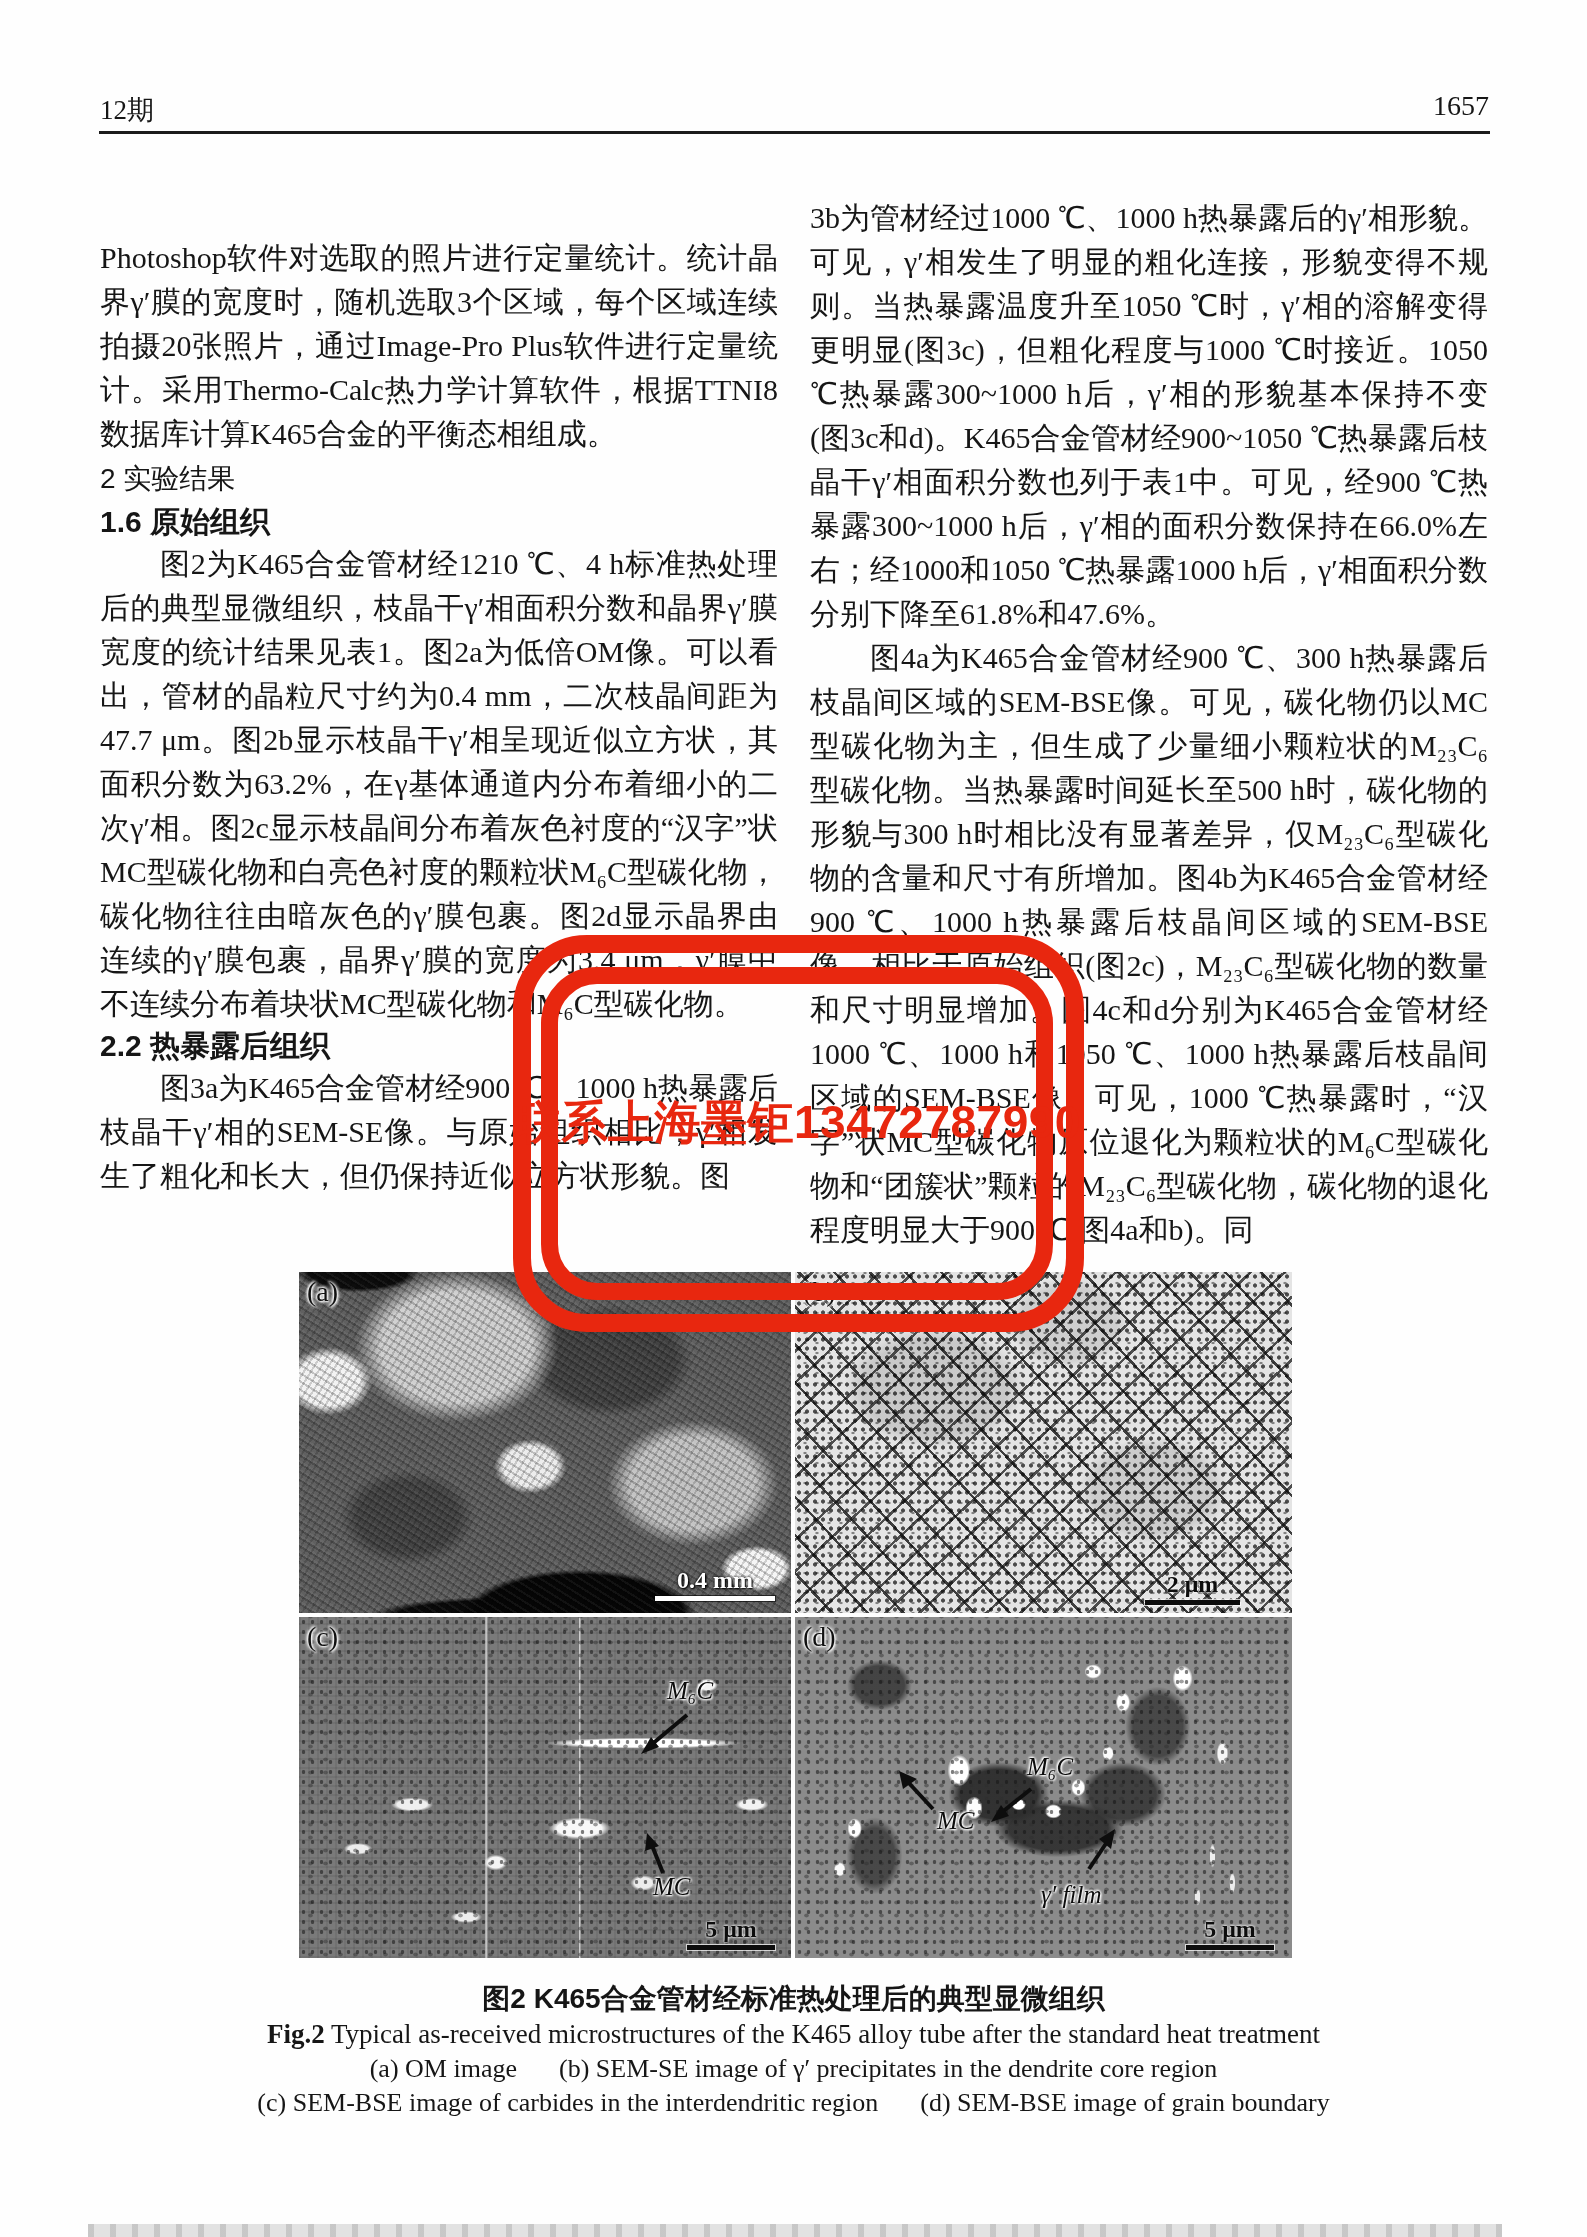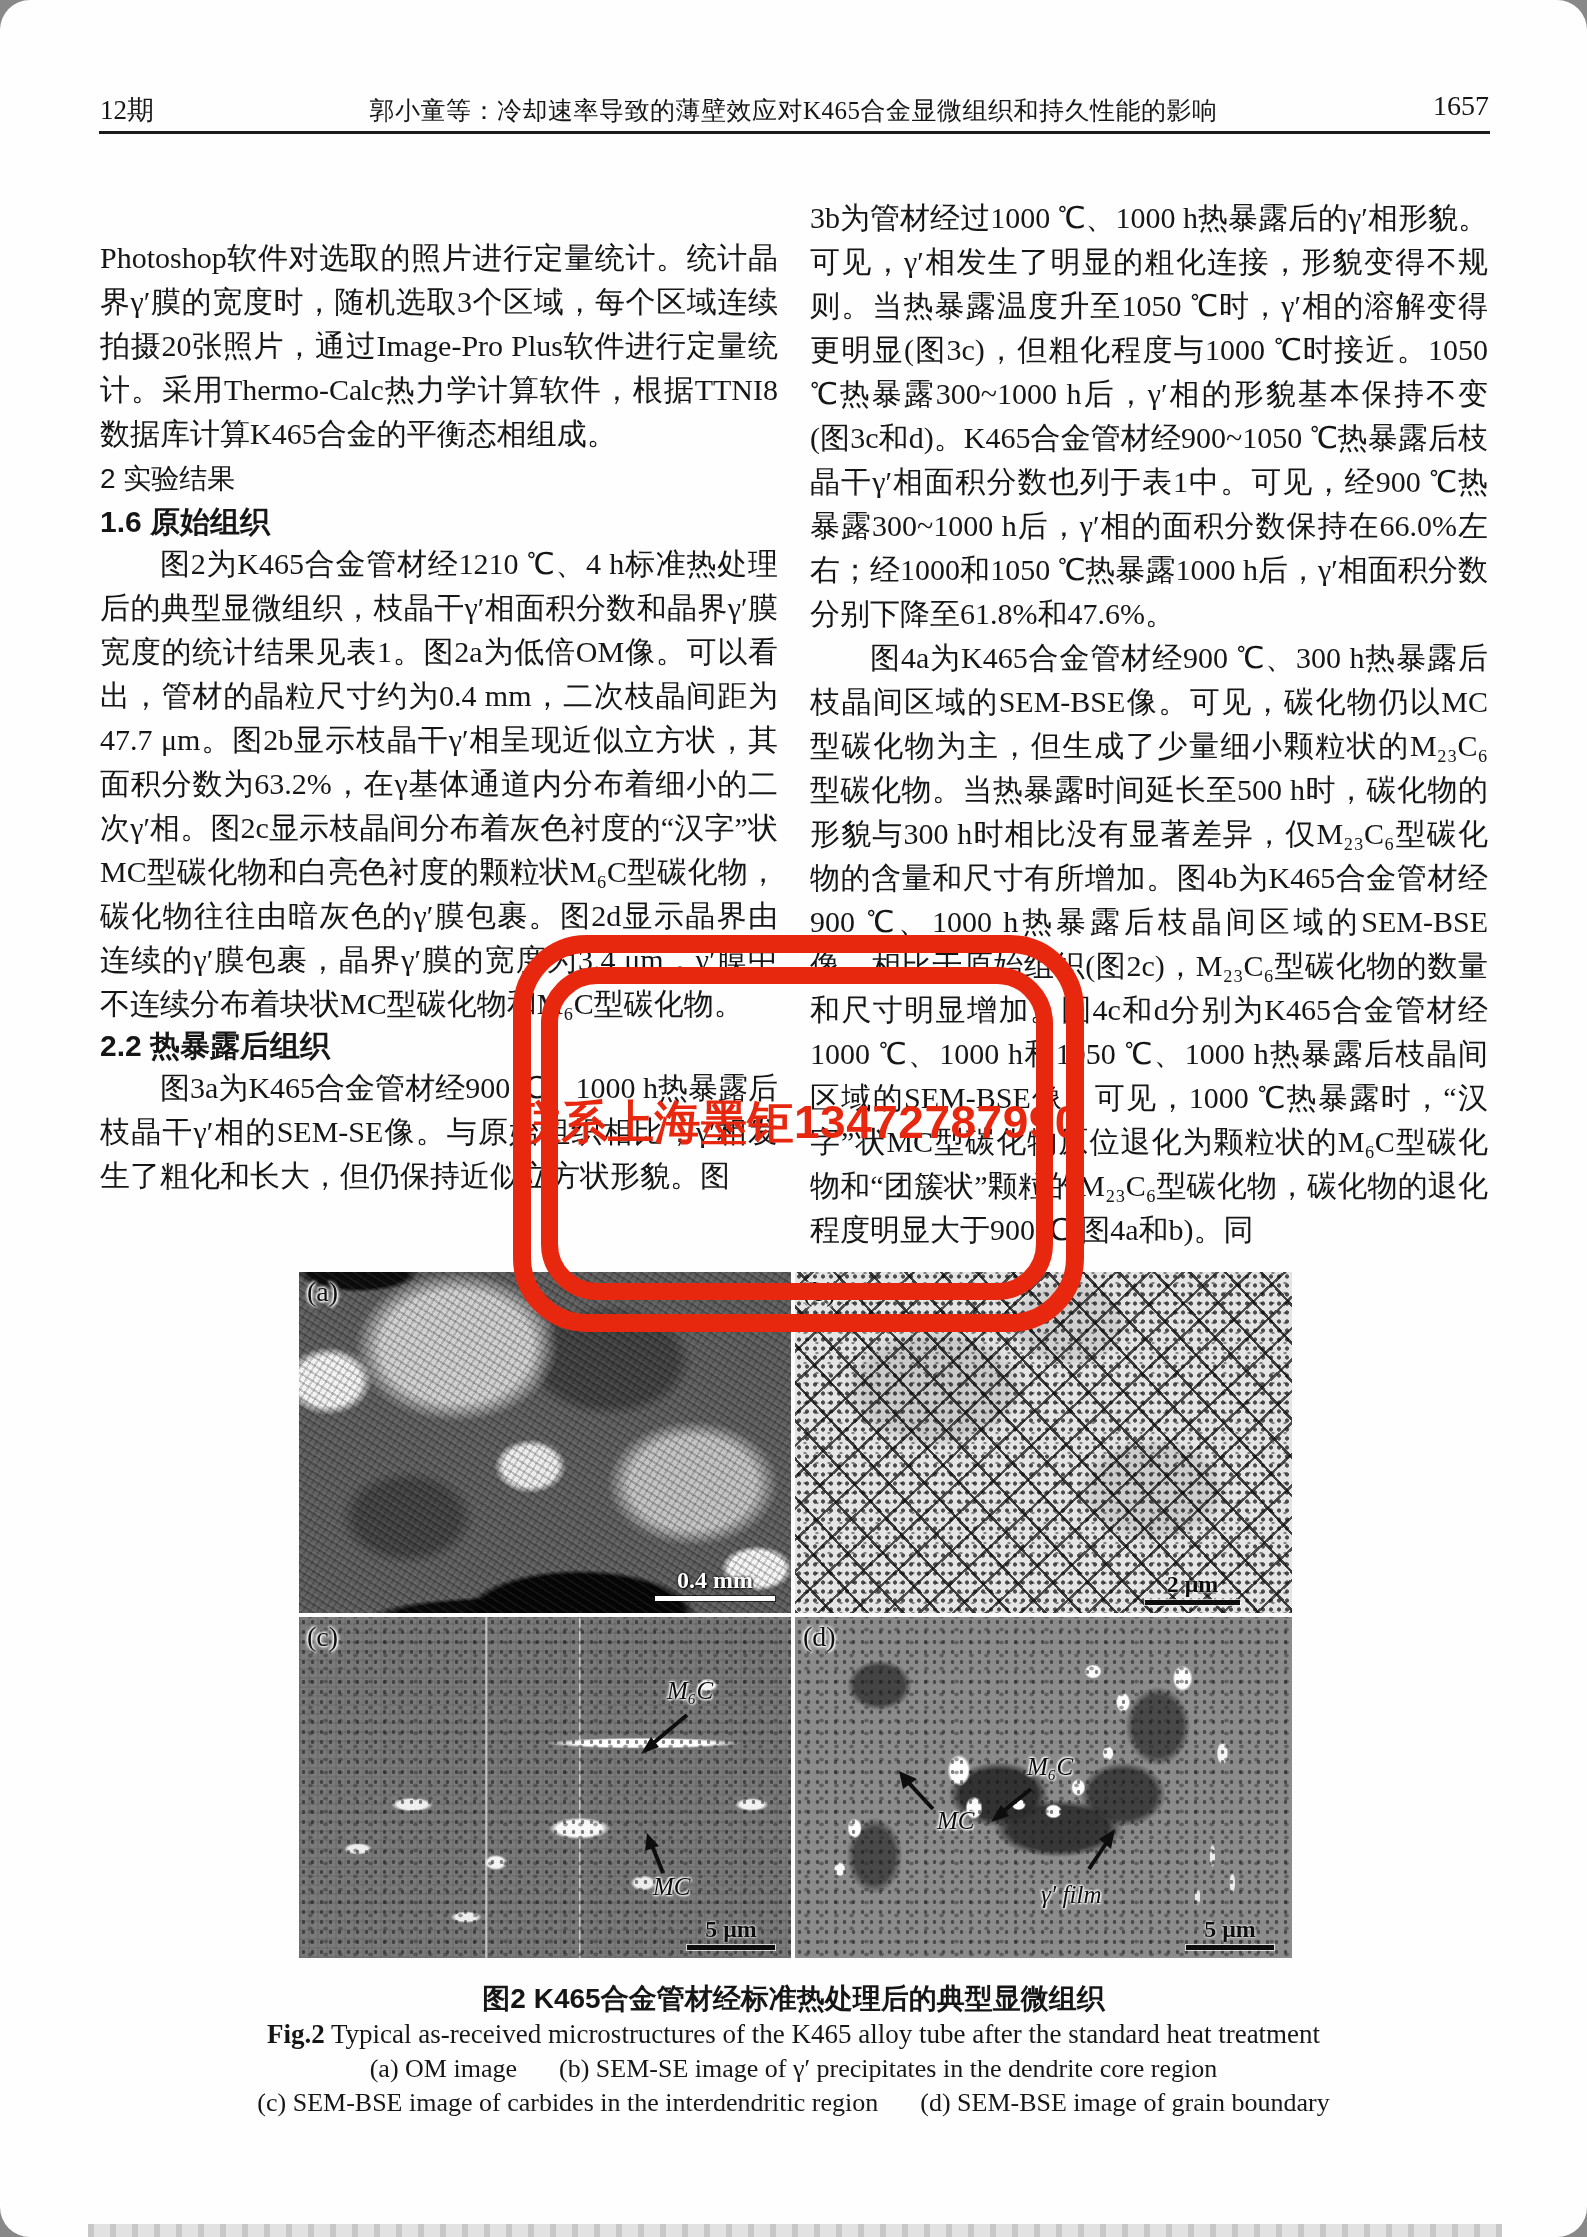--- a/index.html
+++ b/index.html
@@ -1,17 +1,17 @@
 <!DOCTYPE html>
 <html><head>
 <meta charset="utf-8">
 <style>
   html,body{margin:0;padding:0;background:#888;}
   .page{position:relative;width:1587px;height:2237px;background:#fefefe;margin:0 auto;
-        font-family:"Liberation Serif",serif;color:#161616;overflow:hidden;border-radius:30px;}
+        font-family:"Liberation Serif",serif;color:#161616;overflow:hidden;}
 
   
   .hdr-issue{position:absolute;left:100px;top:92px;font-size:27px;}
   .hdr-title{position:absolute;left:150px;right:150px;top:94px;text-align:center;font-size:25px;letter-spacing:.5px;}
   .hdr-page{position:absolute;right:98px;top:90px;font-size:28px;}
   .hdr-rule{position:absolute;left:99px;top:131px;width:1391px;height:3px;background:#1c1c1c;}
 
   
   .col{position:absolute;width:678px;font-size:30px;line-height:44px;text-align:justify;overflow:hidden;}
   .col p{margin:0;}
@@ -119,21 +119,20 @@
 
   .bottom-remnant{position:absolute;left:88px;top:2224px;width:1414px;height:13px;background:#e2e2e2;
           background-image:repeating-linear-gradient(90deg,rgba(150,150,150,.35) 0 6px,transparent 6px 22px);}
 </style>
 </head>
 <body>
 
 <div class="page">
 
   <div class="hdr-issue">12期</div>
-  <div class="hdr-title">郭小童等：冷却速率导致的薄壁效应对K465合金显微组织和持久性能的影响</div>
   <div class="hdr-page">1657</div>
   <div class="hdr-rule"></div>
 
   <div class="col col-left">
     <p>Photoshop软件对选取的照片进行定量统计。统计晶界γ′膜的宽度时，随机选取3个区域，每个区域连续拍摄20张照片，通过Image-Pro Plus软件进行定量统计。采用Thermo-Calc热力学计算软件，根据TTNI8数据库计算K465合金的平衡态相组成。</p>
     <p class="h-sec">2  实验结果</p>
     <p class="h-sub">1.6  原始组织</p>
     <p class="indent">图2为K465合金管材经1210 ℃、4 h标准热处理后的典型显微组织，枝晶干γ′相面积分数和晶界γ′膜宽度的统计结果见表1。图2a为低倍OM像。可以看出，管材的晶粒尺寸约为0.4 mm，二次枝晶间距为47.7 μm。图2b显示枝晶干γ′相呈现近似立方状，其面积分数为63.2%，在γ基体通道内分布着细小的二次γ′相。图2c显示枝晶间分布着灰色衬度的“汉字”状MC型碳化物和白亮色衬度的颗粒状M₆C型碳化物，碳化物往往由暗灰色的γ′膜包裹。图2d显示晶界由连续的γ′膜包裹，晶界γ′膜的宽度为3.4 μm，γ′膜中不连续分布着块状MC型碳化物和M₆C型碳化物。</p>
     <p class="h-sub">2.2  热暴露后组织</p>
     <p class="indent">图3a为K465合金管材经900 ℃、1000 h热暴露后枝晶干γ′相的SEM-SE像。与原始组织相比，γ′相发生了粗化和长大，但仍保持近似立方状形貌。图</p>

